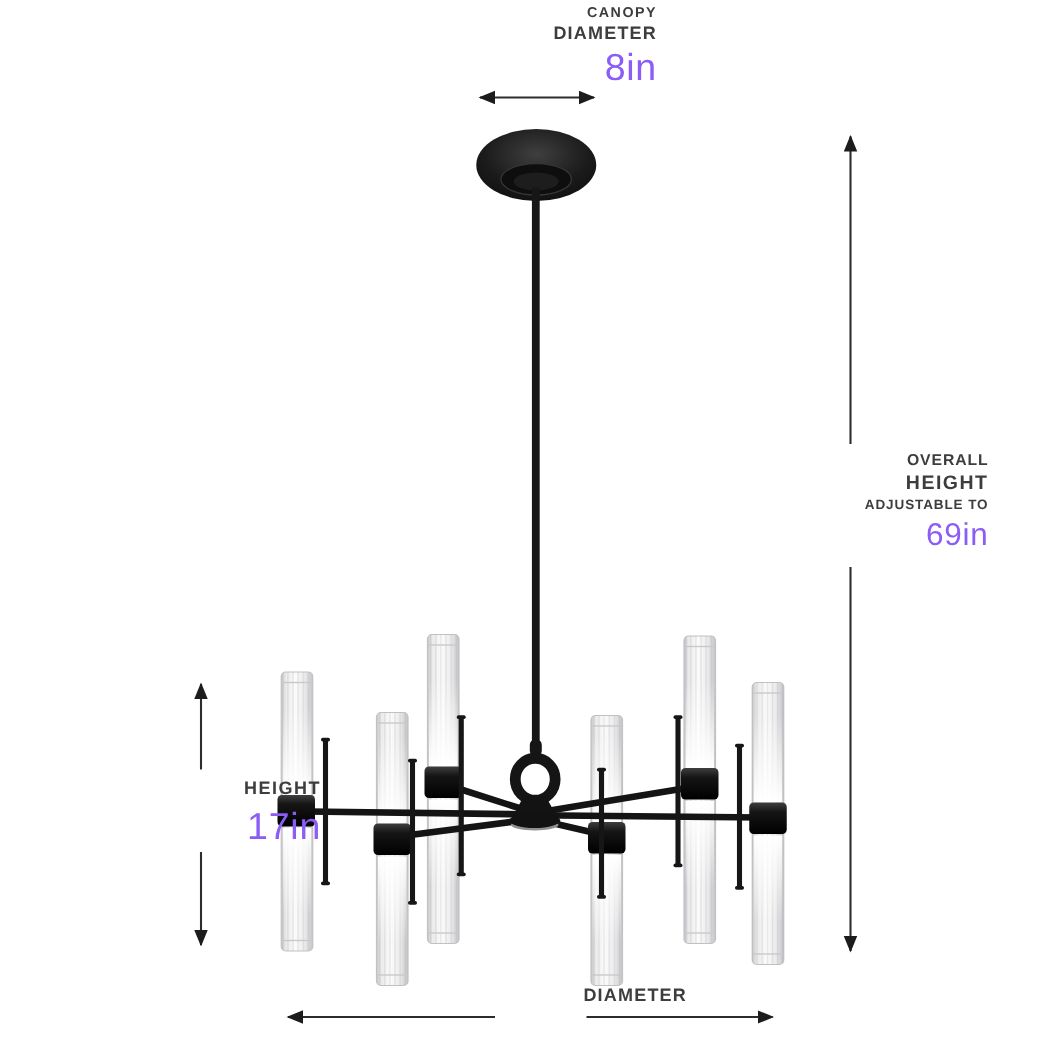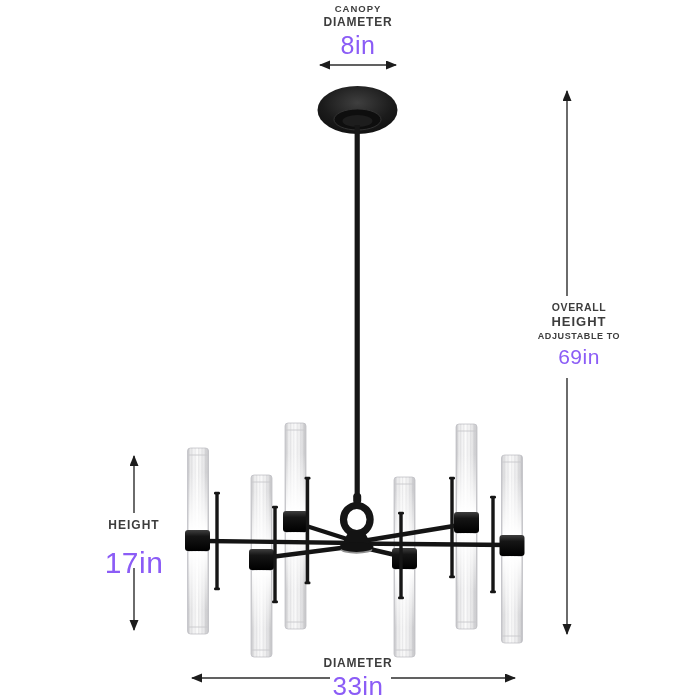--- a/index.html
+++ b/index.html
@@ -1,38 +1,38 @@
 <!DOCTYPE html>
 <html><head>
 <meta charset="utf-8">
 <style>
   html,body{margin:0;padding:0;background:#fff;}
   .canvas{
     position:relative;width:700px;height:700px;background:#ffffff;overflow:hidden;
     font-family:"Liberation Sans",sans-serif;
   }
   .diagram-svg{position:absolute;left:0;top:0;}
-  .lbl{position:absolute;text-align:center;color:#3d3d3d;}
+  .lbl{position:absolute;text-align:right;color:#3d3d3d;}
   .cap{font-weight:bold;}
   .val{font-weight:400;color:#8b5cf6;}
   
   .lbl-canopy{left:278px;top:3px;width:160px;}
   .lbl-canopy .l1{font-size:9.5px;line-height:12px;letter-spacing:1px;}
   .lbl-canopy .l2{font-size:12px;line-height:14px;letter-spacing:0.8px;}
   .lbl-canopy .val{font-size:25px;line-height:28px;margin-top:2px;letter-spacing:0.5px;}
   
   .lbl-overall{left:499px;top:301px;width:160px;}
   .lbl-overall .l1{font-size:10.5px;line-height:13px;letter-spacing:0.6px;}
   .lbl-overall .l2{font-size:13px;line-height:16px;letter-spacing:1px;}
   .lbl-overall .l3{font-size:9px;line-height:12px;letter-spacing:0.6px;}
   .lbl-overall .val{font-size:21px;line-height:28px;margin-top:1px;letter-spacing:0.5px;}
   
   .lbl-height{left:54px;top:518px;width:160px;}
   .lbl-height .l1{font-size:12px;line-height:15px;letter-spacing:1px;}
-  .lbl-height .val{font-size:30px;line-height:28px;margin-top:16px;letter-spacing:0.5px;}
+  .lbl-height .val{font-size:25px;line-height:28px;margin-top:4px;letter-spacing:0.5px;}
   
   .lbl-diameter{left:258px;top:656px;width:200px;}
   .lbl-diameter .l1{font-size:12px;line-height:15px;letter-spacing:0.8px;}
   .lbl-diameter .val{font-size:26px;line-height:29px;margin-top:1px;letter-spacing:0.5px;}
 
   .glass{fill:url(#gH);stroke:#c2c2c6;stroke-width:0.8;}
   .capline{stroke:#c8c8cc;stroke-width:0.9;}
   .dimline{stroke:#2d2d2d;stroke-width:1.4;fill:none;}
   .arm{stroke:#141414;stroke-width:4.4;stroke-linecap:round;}
   .pin{fill:#161616;}
@@ -233,16 +233,15 @@
     <div class="val">69in</div>
   </div>
 
   <div class="lbl lbl-height">
     <div class="cap l1">HEIGHT</div>
     <div class="val">17in</div>
   </div>
 
   <div class="lbl lbl-diameter">
     <div class="cap l1">DIAMETER</div>
-    <div class="val">33in</div>
   </div>
 
 </div>
 
 </body></html>

